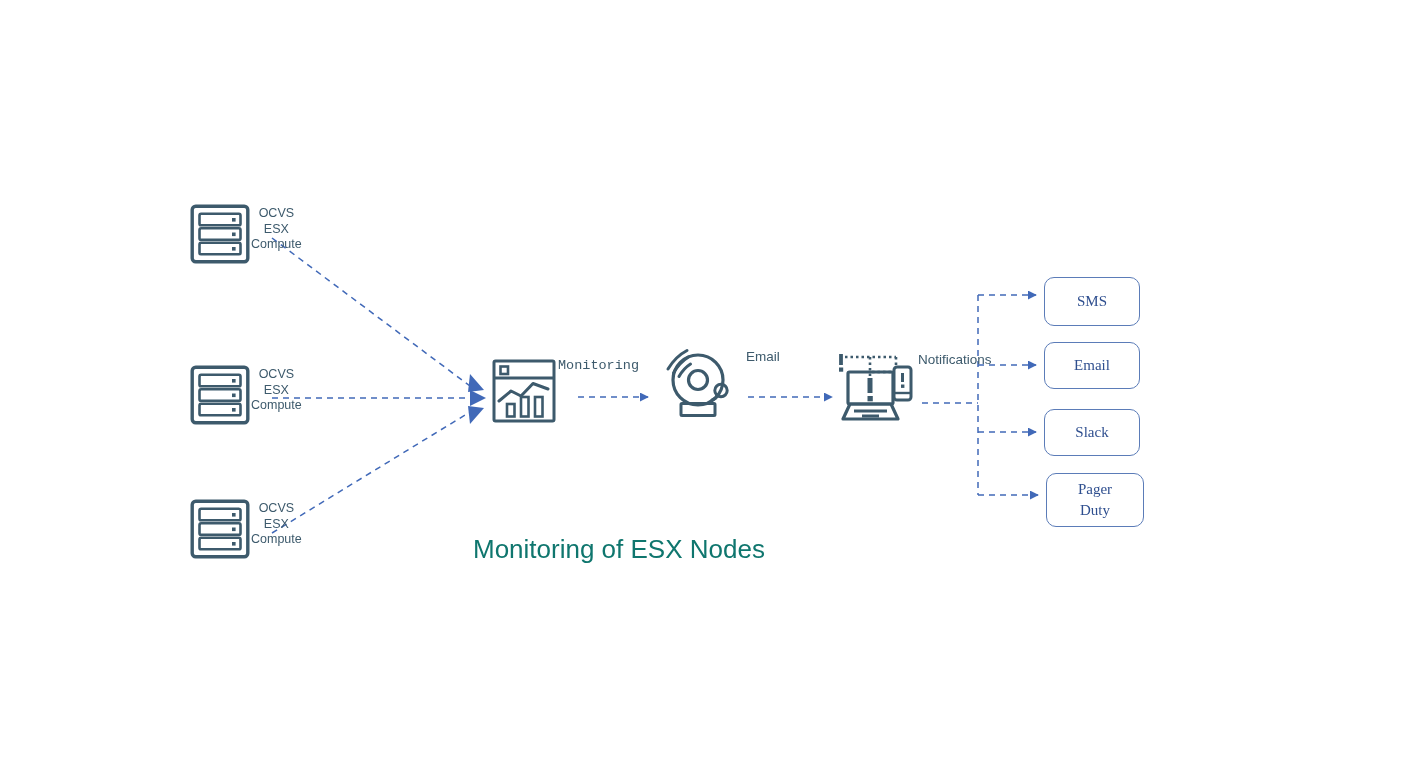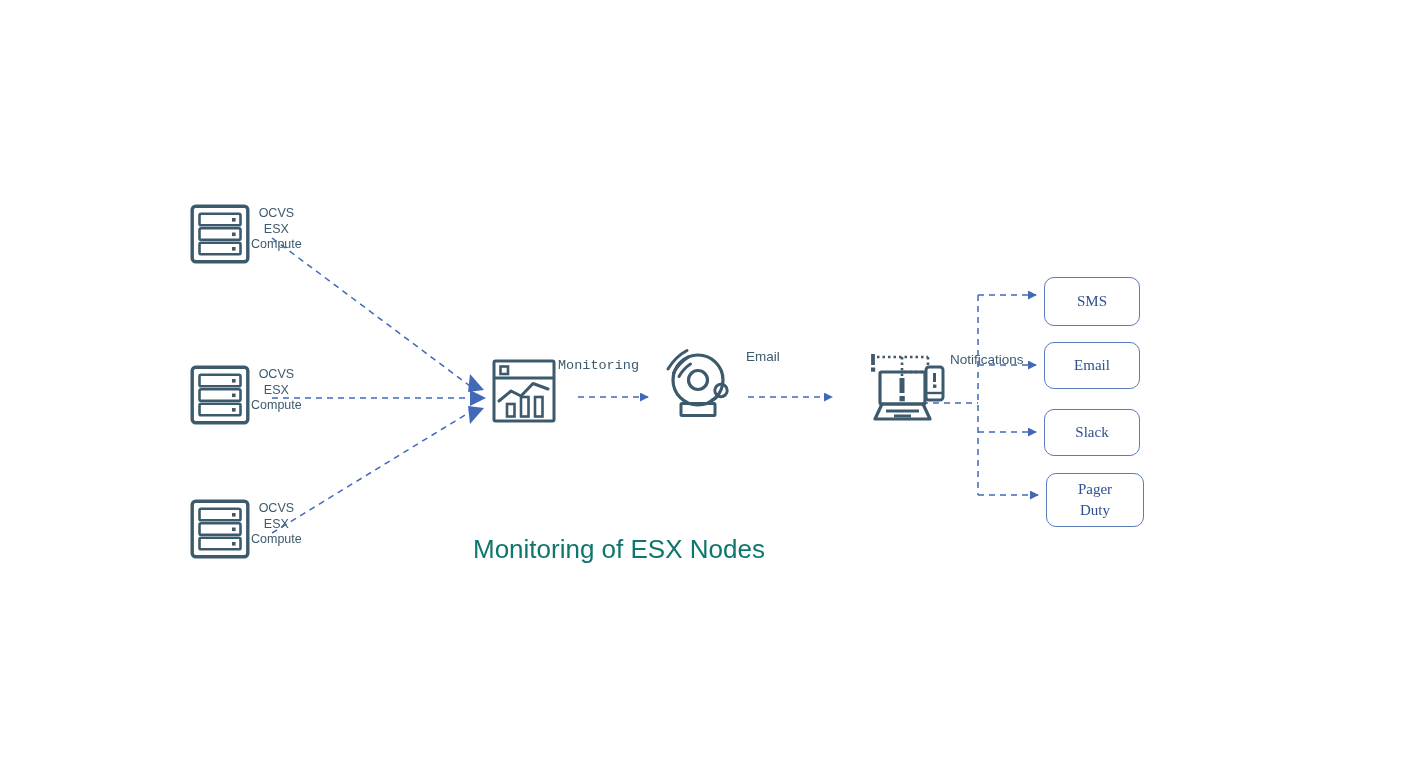--- a/index.html
+++ b/index.html
@@ -217,21 +217,21 @@
         <path d="M 58 52 Q 62.5 50.5 63.5 47" fill="none" stroke="#3d5a6c" stroke-width="3" stroke-linecap="round"></path>
         <rect x="27" y="55.5" width="34" height="12" rx="1" fill="none" stroke="#3d5a6c" stroke-width="3"></rect>
         <path d="M 14 21 Q 21.5 8.5 33 2.5" fill="none" stroke="#3d5a6c" stroke-width="3" stroke-linecap="round"></path>
         <path d="M 19.5 25 Q 25.5 14.5 34.5 9" fill="none" stroke="#3d5a6c" stroke-width="3" stroke-linecap="round"></path>
         <path d="M 25 28.5 Q 29.5 20.5 36.5 16" fill="none" stroke="#3d5a6c" stroke-width="3" stroke-linecap="round"></path>
       </svg>
     </span>
     <span class="node-label">Email</span>
   </div>
 
-  <div class="node pipeline-node" style="left:864px; top:351px; width:102px;">
+  <div class="node pipeline-node" style="left:832px; top:351px; width:102px;">
     <span>
       <svg class="icon-svg" width="86" height="76" viewBox="0 0 86 76">
 
         <rect x="16" y="21" width="45" height="32" rx="1.5" fill="none" stroke="#3d5a6c" stroke-width="3.2"></rect>
 
         <path d="M 11 68 L 18 53 L 59 53 L 66 68 z" fill="none" stroke="#3d5a6c" stroke-width="3.2" stroke-linejoin="round"></path>
         <line x1="22" y1="60" x2="55" y2="60" stroke="#3d5a6c" stroke-width="3"></line>
         <line x1="30" y1="65" x2="47" y2="65" stroke="#3d5a6c" stroke-width="3"></line>
 
         <line x1="38" y1="27" x2="38" y2="42" stroke="#3d5a6c" stroke-width="5"></line>

